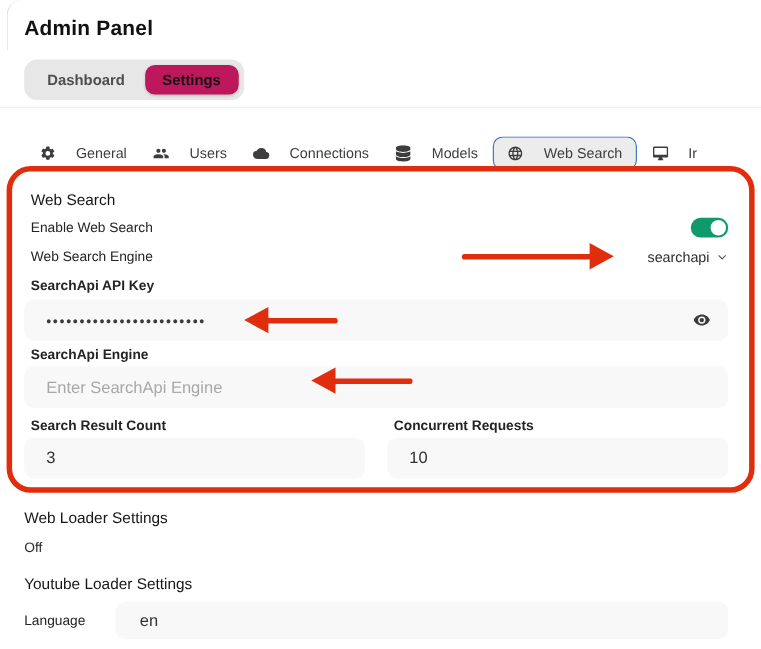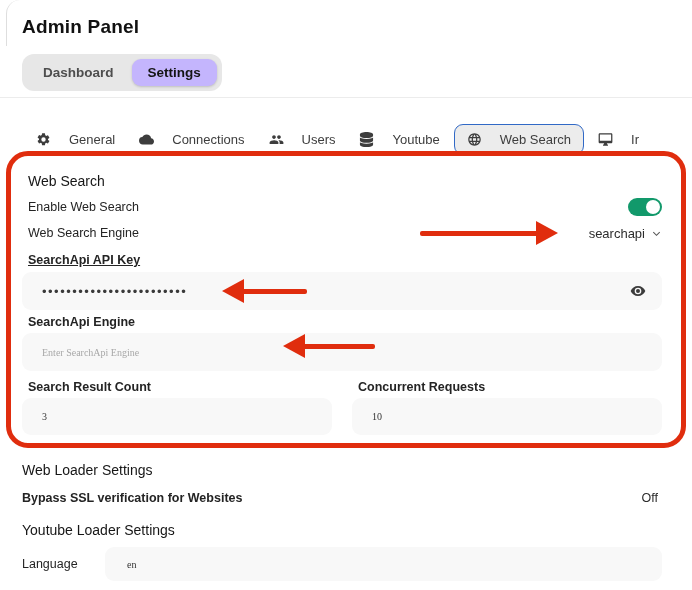--- a/index.html
+++ b/index.html
@@ -15,21 +15,21 @@
     border-left:1.5px solid #dedede; border-top-left-radius:14px; }
 
   
   .page-title { left:22px; top:16px; font-size:19px; font-weight:bold; color:#111; letter-spacing:.2px; }
 
   .seg-control { left:22px; top:54px; display:inline-flex; background:#e7e7e7;
     border-radius:12px; padding:5px; gap:2px; }
   .seg-btn { font-size:13.5px; font-weight:600; color:#4e4e4e; padding:6px 16px;
     border-radius:9px; border:none; background:transparent; cursor:pointer;
     font-family:inherit; }
-  .seg-btn.active { background:#c4b5fd; color:#141414; box-shadow:0 1px 2.5px rgba(0,0,0,.18); }
+  .seg-btn.active { background:#be185d; color:#141414; box-shadow:0 1px 2.5px rgba(0,0,0,.18); }
 
   .top-divider { left:0; top:97px; width:692px; border-top:1px solid #ececec; }
 
   
   .tabstrip { left:26px; top:124px; display:flex; align-items:center; gap:4px;
     width:666px; overflow:hidden; white-space:nowrap; }
   .tab { display:flex; align-items:center; gap:18px; padding:7px 9px; font-size:13px;
     color:#3d3d3d; font-weight:500; border:1.5px solid transparent; border-radius:9px;
     cursor:pointer; flex:0 0 auto; }
   .tab svg { width:15px; height:15px; fill:#3d3d3d; display:block; }
@@ -41,22 +41,22 @@
   .row { display:flex; justify-content:space-between; align-items:center; }
 
   .toggle { width:34px; height:18px; border-radius:9px; position:relative; cursor:pointer; }
   .toggle .knob { position:absolute; top:2px; right:2px; width:14px; height:14px;
     border-radius:50%; background:#fff; }
 
   .select-display { display:flex; align-items:center; gap:6px; font-size:13px;
     color:#2c2c2c; cursor:pointer; }
   .select-display svg { width:11px; height:11px; stroke:#555; fill:none; stroke-width:2.2; }
 
-  .field-input { background:#f8f8f8; border:none; border-radius:9px; font-family:Liberation Serif, serif;
-    font-size:10px; color:#333; outline:none; }
+  .field-input { background:#f8f8f8; border:none; border-radius:9px; font-family:Liberation Sans, sans-serif;
+    font-size:15px; color:#333; outline:none; }
   .field-input::placeholder { color:#a8a8a8; }
 
   .pw-wrap { background:#f8f8f8; border-radius:9px; display:flex; align-items:center; }
   .pw-input { flex:1; background:transparent; border:none; outline:none; font-family:inherit;
     font-size:13px; letter-spacing:1.5px; color:#3a3a3a; padding:0 0 0 20px; }
   .eye-btn { background:none; border:none; cursor:pointer; padding:0 16px 0 8px; display:flex; }
   .eye-btn svg { width:16px; height:16px; fill:#3c3c3c; }
 
   .off-text { font-size:12.5px; color:#2c2c2c; }
 
@@ -92,40 +92,40 @@
     <span>
         <svg viewBox="0 0 24 24">
           <path d="M19.14,12.94a7.07,7.07 0 0 0 .06-.94 7.07,7.07 0 0 0-.06-.94l2.03-1.58a.5.5 0 0 0 .12-.64l-1.92-3.32a.5.5 0 0 0-.61-.22l-2.39.96a7.3,7.3 0 0 0-1.62-.94l-.36-2.54A.5.5 0 0 0 13.9,2h-3.8a.5.5 0 0 0-.49.42l-.36,2.54a7.3,7.3 0 0 0-1.62.94l-2.39-.96a.5.5 0 0 0-.61.22L2.71,8.48a.5.5 0 0 0 .12.64l2.03,1.58a7.07,7.07 0 0 0 0,1.88l-2.03,1.58a.5.5 0 0 0-.12.64l1.92,3.32c.14.24.42.34.61.22l2.39-.96c.5.38 1.03.7 1.62.94l.36,2.54c.04.24.24.42.49.42h3.8c.25,0 .45-.18.49-.42l.36-2.54a7.3,7.3 0 0 0 1.62-.94l2.39.96c.19.12.47.02.61-.22l1.92-3.32a.5.5 0 0 0-.12-.64zM12,15.5A3.5,3.5 0 1 1 15.5,12 3.5,3.5 0 0 1 12,15.5z"></path>
         </svg>
       </span>
     <span>General</span>
   </div>
   <div class="tab">
     <span>
         <svg viewBox="0 0 24 24">
+          <path d="M16,11c1.66,0 2.99-1.34 2.99-3S17.66,5 16,5s-3,1.34-3,3 1.34,3 3,3zM8,11c1.66,0 2.99-1.34 2.99-3S9.66,5 8,5 5,6.34 5,8s1.34,3 3,3zM8,13c-2.33,0-7,1.17-7,3.5V19h14v-2.5C15,14.17 10.33,13 8,13zM16,13c-.29,0-.62.02-.97.05 1.16.84 1.97,1.97 1.97,3.45V19h6v-2.5C23,14.17 18.33,13 16,13z"></path>
+        </svg>
+      </span>
+    <span>Users</span>
+  </div>
+  <div class="tab">
+    <span>
+        <svg viewBox="0 0 24 24">
           <path d="M19.35,10.04A7.49,7.49 0 0 0 12,4C9.11,4 6.6,5.64 5.35,8.04A5.994,5.994 0 0 0 0,14c0,3.31 2.69,6 6,6h13c2.76,0 5-2.24 5-5 0-2.64-2.05-4.78-4.65-4.96z"></path>
         </svg>
       </span>
     <span>Connections</span>
-  </div>
-  <div class="tab">
-    <span>
-        <svg viewBox="0 0 24 24">
-          <path d="M16,11c1.66,0 2.99-1.34 2.99-3S17.66,5 16,5s-3,1.34-3,3 1.34,3 3,3zM8,11c1.66,0 2.99-1.34 2.99-3S9.66,5 8,5 5,6.34 5,8s1.34,3 3,3zM8,13c-2.33,0-7,1.17-7,3.5V19h14v-2.5C15,14.17 10.33,13 8,13zM16,13c-.29,0-.62.02-.97.05 1.16.84 1.97,1.97 1.97,3.45V19h6v-2.5C23,14.17 18.33,13 16,13z"></path>
-        </svg>
-      </span>
-    <span>Users</span>
   </div>
   <div class="tab">
     <span>
         <svg viewBox="0 0 448 512">
           <path d="M448 80v48c0 44.2-100.3 80-224 80S0 172.2 0 128V80C0 35.8 100.3 0 224 0S448 35.8 448 80zM393.2 214.7c20.8-7.4 39.9-16.9 54.8-28.6V288c0 44.2-100.3 80-224 80S0 332.2 0 288V186.1c14.9 11.8 34 21.2 54.8 28.6C99.7 230.7 159.5 240 224 240s124.3-9.3 169.2-25.3zM0 346.1c14.9 11.8 34 21.2 54.8 28.6C99.7 390.7 159.5 400 224 400s124.3-9.3 169.2-25.3c20.8-7.4 39.9-16.9 54.8-28.6V432c0 44.2-100.3 80-224 80S0 476.2 0 432V346.1z"></path>
         </svg>
       </span>
-    <span>Youtube</span>
+    <span>Models</span>
   </div>
   <div class="tab active">
     <span>
         <svg viewBox="0 0 24 24">
           <path d="M11.99,2C6.47,2 2,6.48 2,12s4.47,10 9.99,10C17.52,22 22,17.52 22,12S17.52,2 11.99,2zM18.92,8h-2.95a15.65,15.65 0 0 0-1.38-3.56A8.03,8.03 0 0 1 18.92,8zM12,4.04c.83,1.2 1.48,2.53 1.91,3.96h-3.82A13.98,13.98 0 0 1 12,4.04zM4.26,14A8.26,8.26 0 0 1 4,12c0-.69.1-1.36.26-2h3.38c-.08.66-.14,1.32-.14,2s.06,1.34.14,2zM5.08,16h2.95c.32,1.25.78,2.45 1.38,3.56A7.99,7.99 0 0 1 5.08,16zM8.03,8H5.08a7.99,7.99 0 0 1 4.33-3.56A15.65,15.65 0 0 0 8.03,8zM12,19.96a13.82,13.82 0 0 1-1.91-3.96h3.82A13.82,13.82 0 0 1 12,19.96zM14.34,14H9.66c-.09-.66-.16-1.32-.16-2s.07-1.35.16-2h4.68c.09.65.16,1.32.16,2s-.07,1.34-.16,2zM14.59,19.56c.6-1.11 1.06-2.31 1.38-3.56h2.95a8.03,8.03 0 0 1-4.33,3.56zM16.36,14c.08-.66.14-1.32.14-2s-.06-1.34-.14-2h3.38c.16.64.26,1.31.26,2s-.1,1.36-.26,2z"></path>
         </svg>
       </span>
     <span>Web Search</span>
   </div>
   <div class="tab">
@@ -150,42 +150,41 @@
 <div class="abs row" style="left:28px; right:30px; top:224px; height:18px;">
   <span class="row-label" style="font-weight:500;">Web Search Engine</span>
   <span class="select-display">
     <span>searchapi</span>
     <svg viewBox="0 0 24 24">
         <polyline points="5,9 12,16 19,9"></polyline>
       </svg>
   </span>
 </div>
 
-<div class="abs row-label" style="left:28px; top:253px;text-decoration:underline;">SearchApi API Key</div>
+<div class="abs row-label" style="left:28px; top:253px;">SearchApi API Key</div>
 <div class="abs pw-wrap" style="left:22px; top:272px; width:640px; height:38px;">
   <input class="pw-input" type="text" readonly="" value="••••••••••••••••••••••••" style="">
   <button class="eye-btn">
     <svg viewBox="0 0 24 24">
         <path d="M12,4.5C7,4.5 2.73,7.61 1,12c1.73,4.39 6,7.5 11,7.5s9.27-3.11 11-7.5c-1.73-4.39-6-7.5-11-7.5zM12,17a5,5 0 1 1 0-10 5,5 0 0 1 0,10zM12,9a3,3 0 1 0 0,6 3,3 0 0 0 0-6z"></path>
       </svg>
   </button>
 </div>
 
 <div class="abs row-label" style="left:28px; top:315px;">SearchApi Engine</div>
 <input class="abs field-input" style="left: 22px; top: 333px; width: 640px; height: 38px; padding: 0px 20px;" type="text" placeholder="Enter SearchApi Engine">
 
 <div class="abs row-label" style="left:28px; top:380px;">Search Result Count</div>
 <input class="abs field-input" style="left: 22px; top: 398px; width: 310px; height: 37px; padding: 0px 20px;" type="text" value="3">
 
 <div class="abs row-label" style="left:358px; top:380px;">Concurrent Requests</div>
 <input class="abs field-input" style="left: 352px; top: 398px; width: 310px; height: 37px; padding: 0px 20px;" type="text" value="10">
 
 <div class="abs section-heading" style="left:22px; top:462px;">Web Loader Settings</div>
 <div class="abs row" style="left:22px; right:34px; top:490px; height:16px;">
-  <span class="row-label">Bypass SSL verification for Websites</span>
   <span class="off-text">Off</span>
 </div>
 
 <div class="abs section-heading" style="left:22px; top:522px;">Youtube Loader Settings</div>
 <div class="abs row-label" style="left:22px; top:557px; font-weight:500;">Language</div>
 <input class="abs field-input" style="left: 105px; top: 547px; width: 557px; height: 34px; padding: 0px 22px;" type="text" value="en">
 
 <div class="abs anno anno-box"></div>
 <div class="abs anno arrow right" style="left:420px; top:221px; width:138px;">
   <span class="shaft"></span>

